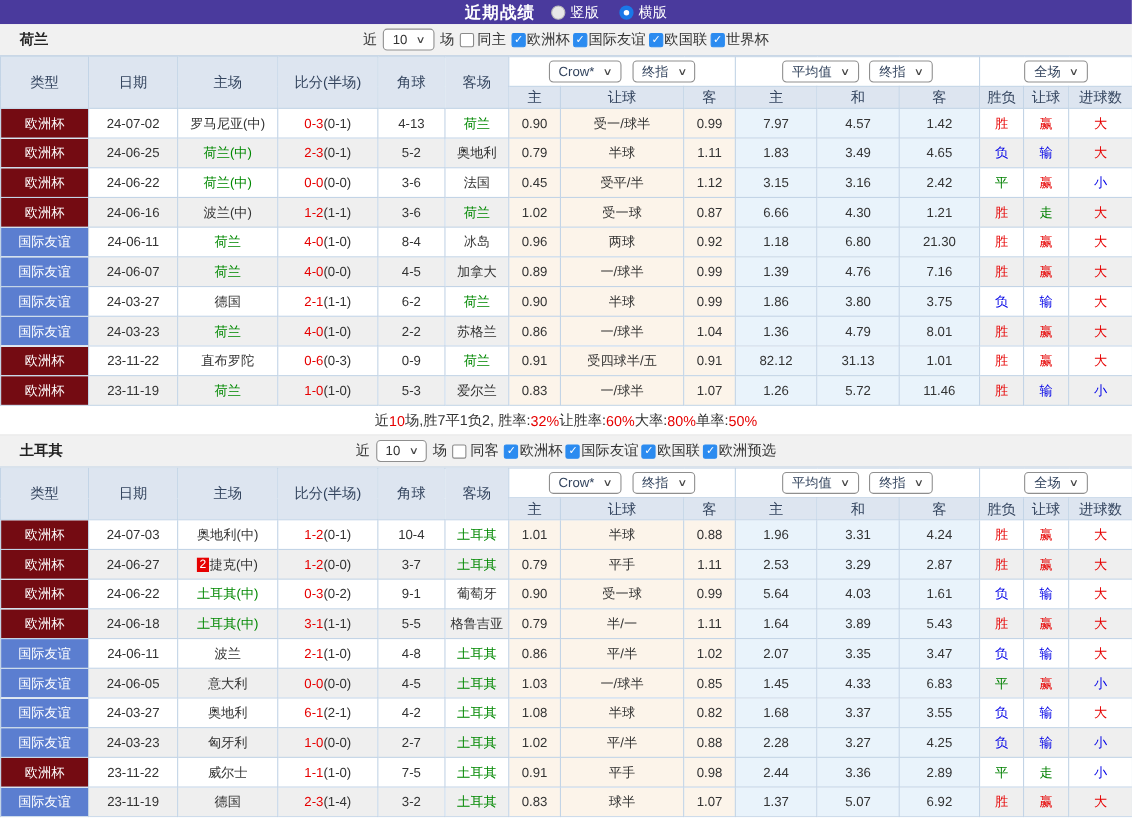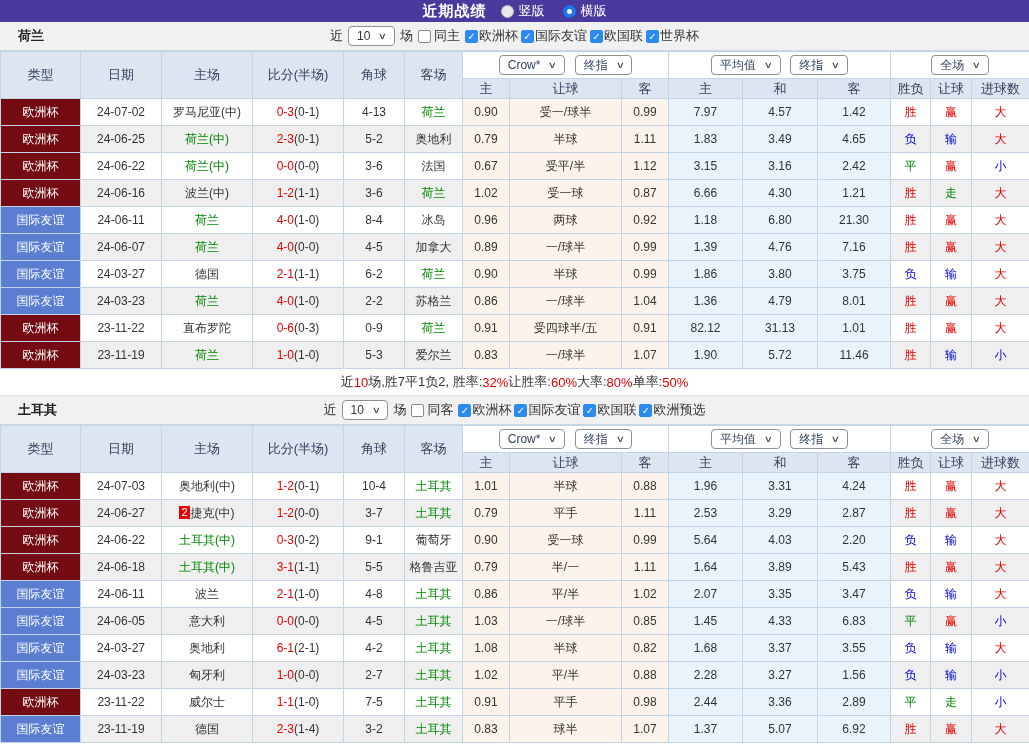--- a/index.html
+++ b/index.html
@@ -199,21 +199,21 @@
           <td style="color:#0000E6">输</td>
           <td style="color:#E60000">大</td>
         </tr>
         <tr class="odd">
           <td class="type" style="background:#740B12">欧洲杯</td>
           <td>24-06-22</td>
           <td><span class="focal">荷兰(中)</span></td>
           <td><span class="score-ft">0-0</span><span>(0-0)</span></td>
           <td>3-6</td>
           <td><span class="">法国</span></td>
-          <td class="cream">0.67</td>
+          <td class="cream">0.45</td>
           <td class="cream">受平/半</td>
           <td class="cream">1.12</td>
           <td class="lblue">3.15</td>
           <td class="lblue">3.16</td>
           <td class="lblue">2.42</td>
           <td style="color:#008000">平</td>
           <td style="color:#E60000">赢</td>
           <td style="color:#0000E6">小</td>
         </tr>
         <tr class="even">
@@ -321,21 +321,21 @@
         <tr class="even">
           <td class="type" style="background:#740B12">欧洲杯</td>
           <td>23-11-19</td>
           <td><span class="focal">荷兰</span></td>
           <td><span class="score-ft">1-0</span><span>(1-0)</span></td>
           <td>5-3</td>
           <td><span class="">爱尔兰</span></td>
           <td class="cream">0.83</td>
           <td class="cream">一/球半</td>
           <td class="cream">1.07</td>
-          <td class="lblue">1.90</td>
+          <td class="lblue">1.26</td>
           <td class="lblue">5.72</td>
           <td class="lblue">11.46</td>
           <td style="color:#E60000">胜</td>
           <td style="color:#0000E6">输</td>
           <td style="color:#0000E6">小</td>
         </tr>
       </tbody>
   </table>
 
   <div class="summary">
@@ -490,21 +490,21 @@
           <td>24-06-22</td>
           <td><span class="focal">土耳其(中)</span></td>
           <td><span class="score-ft">0-3</span><span>(0-2)</span></td>
           <td>9-1</td>
           <td><span class="">葡萄牙</span></td>
           <td class="cream">0.90</td>
           <td class="cream">受一球</td>
           <td class="cream">0.99</td>
           <td class="lblue">5.64</td>
           <td class="lblue">4.03</td>
-          <td class="lblue">2.20</td>
+          <td class="lblue">1.61</td>
           <td style="color:#0000E6">负</td>
           <td style="color:#0000E6">输</td>
           <td style="color:#E60000">大</td>
         </tr>
         <tr class="even">
           <td class="type" style="background:#740B12">欧洲杯</td>
           <td>24-06-18</td>
           <td><span class="focal">土耳其(中)</span></td>
           <td><span class="score-ft">3-1</span><span>(1-1)</span></td>
           <td>5-5</td>
@@ -575,21 +575,21 @@
           <td>24-03-23</td>
           <td><span class="">匈牙利</span></td>
           <td><span class="score-ft">1-0</span><span>(0-0)</span></td>
           <td>2-7</td>
           <td><span class="focal">土耳其</span></td>
           <td class="cream">1.02</td>
           <td class="cream">平/半</td>
           <td class="cream">0.88</td>
           <td class="lblue">2.28</td>
           <td class="lblue">3.27</td>
-          <td class="lblue">1.56</td>
+          <td class="lblue">4.25</td>
           <td style="color:#0000E6">负</td>
           <td style="color:#0000E6">输</td>
           <td style="color:#0000E6">小</td>
         </tr>
         <tr class="odd">
           <td class="type" style="background:#740B12">欧洲杯</td>
           <td>23-11-22</td>
           <td><span class="">威尔士</span></td>
           <td><span class="score-ft">1-1</span><span>(1-0)</span></td>
           <td>7-5</td>

